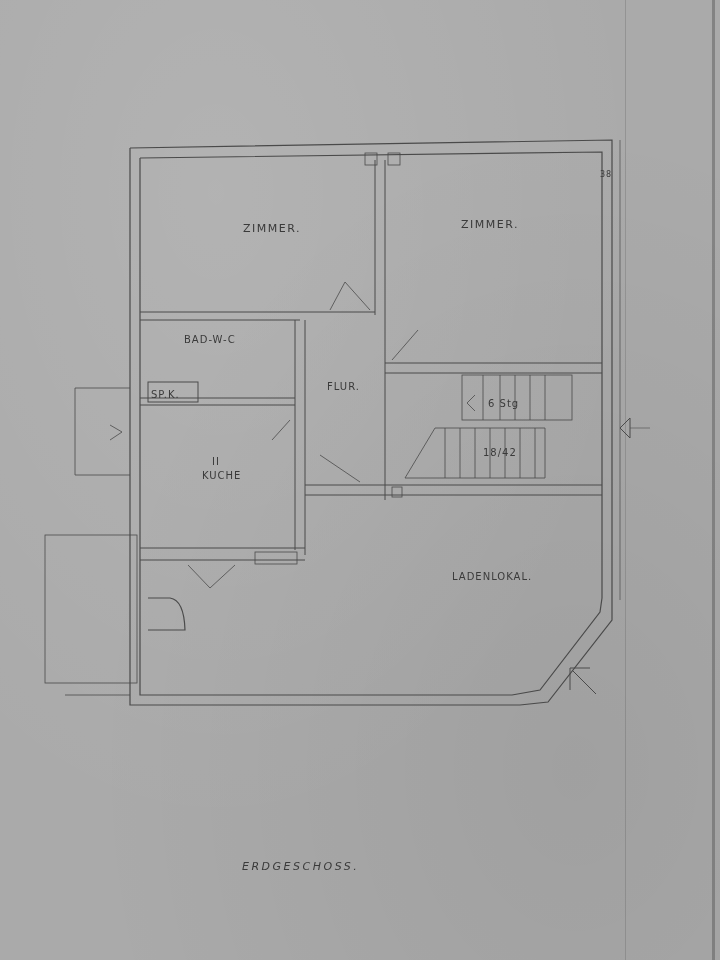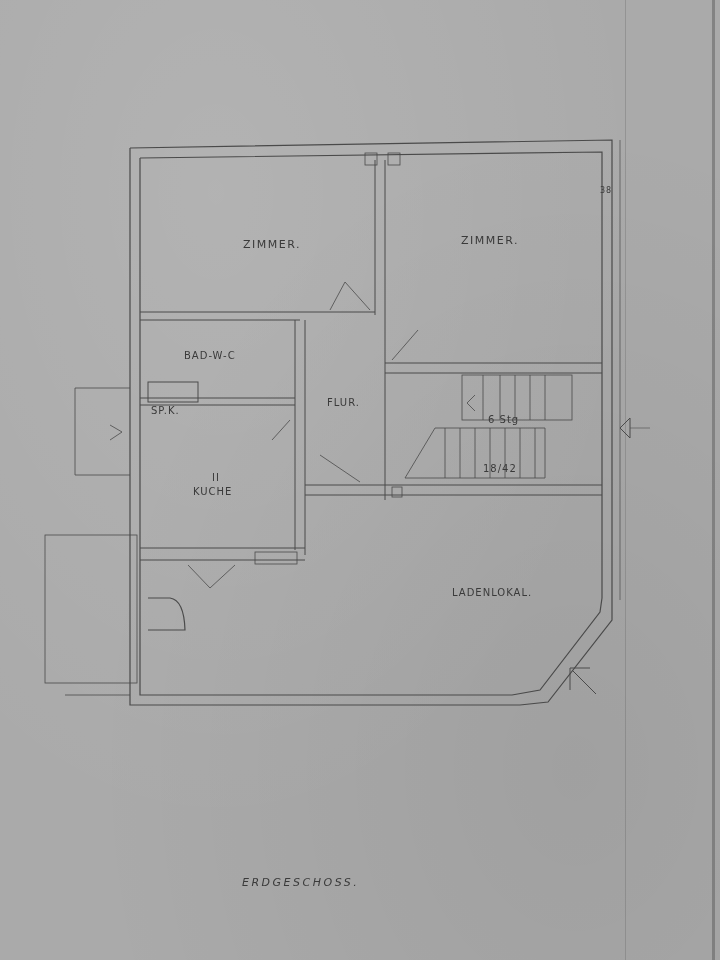--- a/index.html
+++ b/index.html
@@ -17,21 +17,20 @@
         #aaaaaa;
     }
     .fold {
       position:absolute; top:0; bottom:0; width:1px; background:rgba(80,80,80,0.25);
     }
     svg.plan { position:absolute; left:0; top:0; }
     .lbl {
       position:absolute;
       font-size:11px; letter-spacing:1.5px; color:#3a3a3a;
       white-space:nowrap;
-      margin-top:16px;
     }
     .lbl.small { font-size:10px; letter-spacing:1px; }
     .lbl.title { font-size:11px; letter-spacing:2.5px;font-style:italic; }
   </style>
 </head>
 <body>
 
 <div class="paper"></div>
 <div class="fold" style="left:625px"></div>
 <div class="fold" style="left:712px; width:3px; background:rgba(60,60,60,0.35)"></div>
@@ -114,18 +113,18 @@
   <rect x="392" y="487" width="10" height="10" stroke-width="0.8"></rect>
   <rect x="255" y="552" width="42" height="12" stroke-width="0.8"></rect>
 </svg>
 
 <div class="lbl" style="left:243px; top:222px">ZIMMER.</div>
 <div class="lbl" style="left:461px; top:218px">ZIMMER.</div>
 <div class="lbl small" style="left:184px; top:334px">BAD-W-C</div>
 <div class="lbl small" style="left:151px; top:389px">SP.K.</div>
 <div class="lbl small" style="left:327px; top:381px">FLUR.</div>
 <div class="lbl small" style="left:212px; top:456px">II</div>
-<div class="lbl small" style="left:193px; top:470px">KUCHE</div>
+<div class="lbl small" style="left:202px; top:470px">KUCHE</div>
 <div class="lbl small" style="left:452px; top:571px">LADENLOKAL.</div>
 <div class="lbl small" style="left:488px; top:398px">6 Stg</div>
 <div class="lbl small" style="left:483px; top:447px">18/42</div>
 <div class="lbl small" style="left:600px; top:170px; font-size:8px">38</div>
 <div class="lbl title" style="left:242px; top:860px">ERDGESCHOSS.</div>
 
 </body></html>

